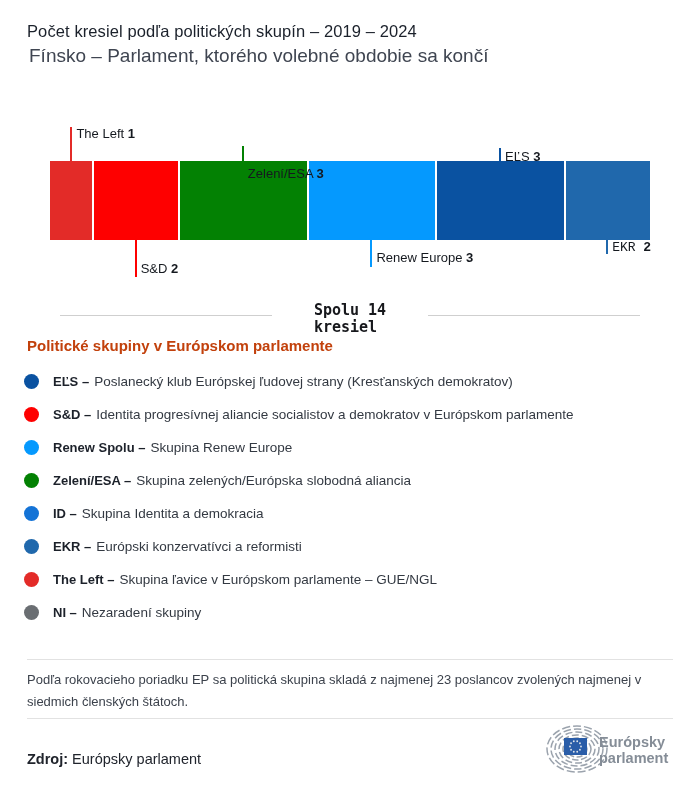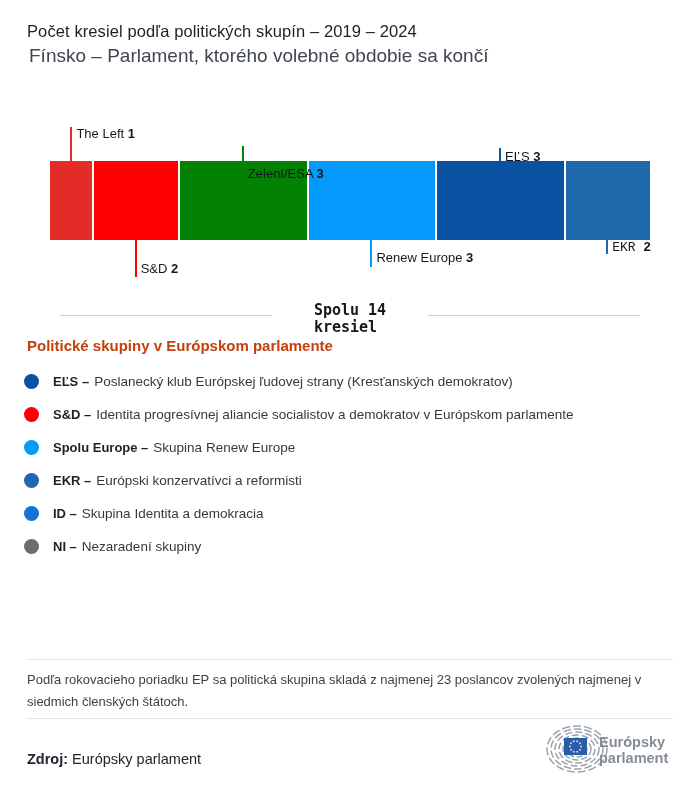--- a/index.html
+++ b/index.html
@@ -86,32 +86,42 @@
       <span class="lname">EĽS –</span>
       <span class="ldesc">Poslanecký klub Európskej ľudovej strany (Kresťanských demokratov)</span>
     </div>
     <div class="lrow">
       <span class="dot" style="background: rgb(254, 0, 0);"></span>
       <span class="lname">S&amp;D –</span>
       <span class="ldesc">Identita progresívnej aliancie socialistov a demokratov v Európskom parlamente</span>
     </div>
     <div class="lrow">
       <span class="dot" style="background: rgb(5, 153, 254);"></span>
-      <span class="lname">Spolu Europe –</span>
+      <span class="lname">Renew Spolu –</span>
       <span class="ldesc">Skupina Renew Europe</span>
+    </div>
+    <div class="lrow">
+      <span class="dot" style="background: rgb(3, 129, 3);"></span>
+      <span class="lname">Zelení/ESA –</span>
+      <span class="ldesc">Skupina zelených/Európska slobodná aliancia</span>
+    </div>
+    <div class="lrow">
+      <span class="dot" style="background: rgb(20, 115, 214);"></span>
+      <span class="lname">ID –</span>
+      <span class="ldesc">Skupina Identita a demokracia</span>
     </div>
     <div class="lrow">
       <span class="dot" style="background: rgb(32, 104, 172);"></span>
       <span class="lname">EKR –</span>
       <span class="ldesc">Európski konzervatívci a reformisti</span>
     </div>
     <div class="lrow">
-      <span class="dot" style="background: rgb(20, 115, 214);"></span>
-      <span class="lname">ID –</span>
-      <span class="ldesc">Skupina Identita a demokracia</span>
+      <span class="dot" style="background: rgb(227, 43, 40);"></span>
+      <span class="lname">The Left –</span>
+      <span class="ldesc">Skupina ľavice v Európskom parlamente – GUE/NGL</span>
     </div>
     <div class="lrow">
       <span class="dot" style="background: rgb(106, 110, 114);"></span>
       <span class="lname">NI –</span>
       <span class="ldesc">Nezaradení skupiny</span>
     </div>
   </div>
 
 <div class="divider" id="divider-top"></div>
 <div class="abs" id="footnote">Podľa rokovacieho poriadku EP sa politická skupina skladá z najmenej 23 poslancov zvolených najmenej v siedmich členských štátoch.</div>

